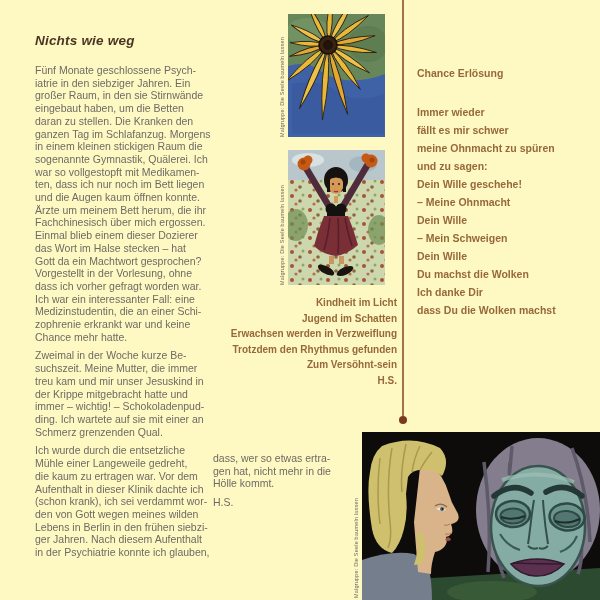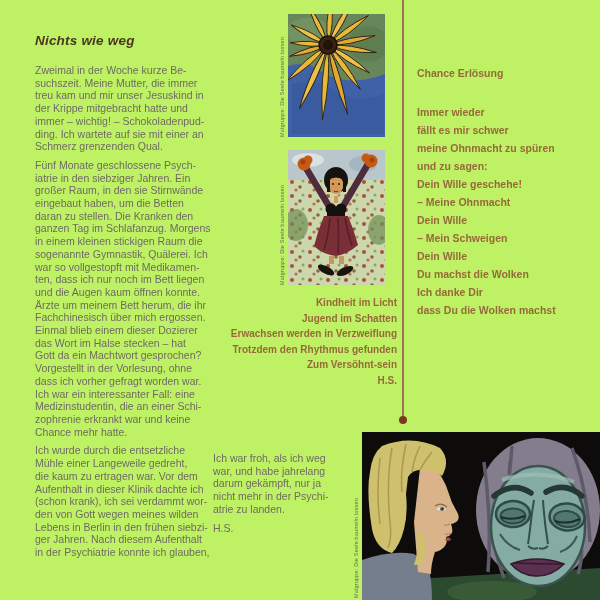--- a/index.html
+++ b/index.html
@@ -1,18 +1,18 @@
 <!DOCTYPE html>
 <html><head>
 <meta charset="utf-8">
 <style>
   html,body { margin:0; padding:0; }
   .page {
     position:relative; width:600px; height:600px;
-    background:#bef264; overflow:hidden;
+    background:#fef9c3; overflow:hidden;
     font-family:"Liberation Sans", sans-serif;
   }
   
   .title {
     position:absolute; left:35px; top:33px;
     font-size:13.5px; font-weight:bold; font-style:italic;
     color:#4a3522; letter-spacing:0.2px;
   }
   .body-col { position:absolute; left:35px; top:64px; width:230px; }
   .body-col p, .cont-col p {
@@ -51,27 +51,20 @@
   .vcap2 { left:279px; top:285px; }
   .vcap3 { left:353px; top:598px; }
 </style>
 </head>
 <body>
 
 <div class="page">
 
   <div class="title">Nichts wie weg</div>
   <div class="body-col">
-    <p>Zweimal in der Woche kurze Be-
-suchszeit. Meine Mutter, die immer
-treu kam und mir unser Jesuskind in
-der Krippe mitgebracht hatte und
-immer – wichtig! – Schokoladenpud-
-ding. Ich wartete auf sie mit einer an
-Schmerz grenzenden Qual.</p>
     <p>Fünf Monate geschlossene Psych-
 iatrie in den siebziger Jahren. Ein
 großer Raum, in den sie Stirnwände
 eingebaut haben, um die Betten
 daran zu stellen. Die Kranken den
 ganzen Tag im Schlafanzug. Morgens
 in einem kleinen stickigen Raum die
 sogenannte Gymnastik, Quälerei. Ich
 war so vollgestopft mit Medikamen-
 ten, dass ich nur noch im Bett liegen
@@ -80,37 +73,42 @@
 Fachchinesisch über mich ergossen.
 Einmal blieb einem dieser Dozierer
 das Wort im Halse stecken – hat
 Gott da ein Machtwort gesprochen?
 Vorgestellt in der Vorlesung, ohne
 dass ich vorher gefragt worden war.
 Ich war ein interessanter Fall: eine
 Medizinstudentin, die an einer Schi-
 zophrenie erkrankt war und keine
 Chance mehr hatte.</p>
+    <p>Zweimal in der Woche kurze Be-
+suchszeit. Meine Mutter, die immer
+treu kam und mir unser Jesuskind in
+der Krippe mitgebracht hatte und
+immer – wichtig! – Schokoladenpud-
+ding. Ich wartete auf sie mit einer an
+Schmerz grenzenden Qual.</p>
     <p>Ich wurde durch die entsetzliche
 Mühle einer Langeweile gedreht,
 die kaum zu ertragen war. Vor dem
 Aufenthalt in dieser Klinik dachte ich
 (schon krank), ich sei verdammt wor-
 den von Gott wegen meines wilden
 Lebens in Berlin in den frühen siebzi-
 ger Jahren. Nach diesem Aufenthalt
 in der Psychiatrie konnte ich glauben,</p>
   </div>
 
   <div class="cont-col">
-    <p>Ich war froh, als ich weg
-war, und habe jahrelang
-darum gekämpft, nur ja
-nicht mehr in der Psychi-
-atrie zu landen.</p>
+    <p>dass, wer so etwas ertra-
+gen hat, nicht mehr in die
+Hölle kommt.</p>
     <div class="sig">H.S.</div>
   </div>
 
   <figure class="fig1">
     <svg viewBox="0 0 97 123" preserveAspectRatio="none">
       <rect x="0" y="0" width="97" height="123" fill="#67875a"></rect>
       <ellipse cx="20" cy="18" rx="22" ry="14" fill="#7a9a6a" opacity="0.6"></ellipse>
       <ellipse cx="80" cy="30" rx="20" ry="18" fill="#55754a" opacity="0.5"></ellipse>
       <ellipse cx="88" cy="90" rx="18" ry="26" fill="#5b7b50" opacity="0.6"></ellipse>
       <path d="M0,52 Q20,46 34,58 Q60,74 97,60 L97,123 L0,123 Z" fill="#3f62a6"></path>

